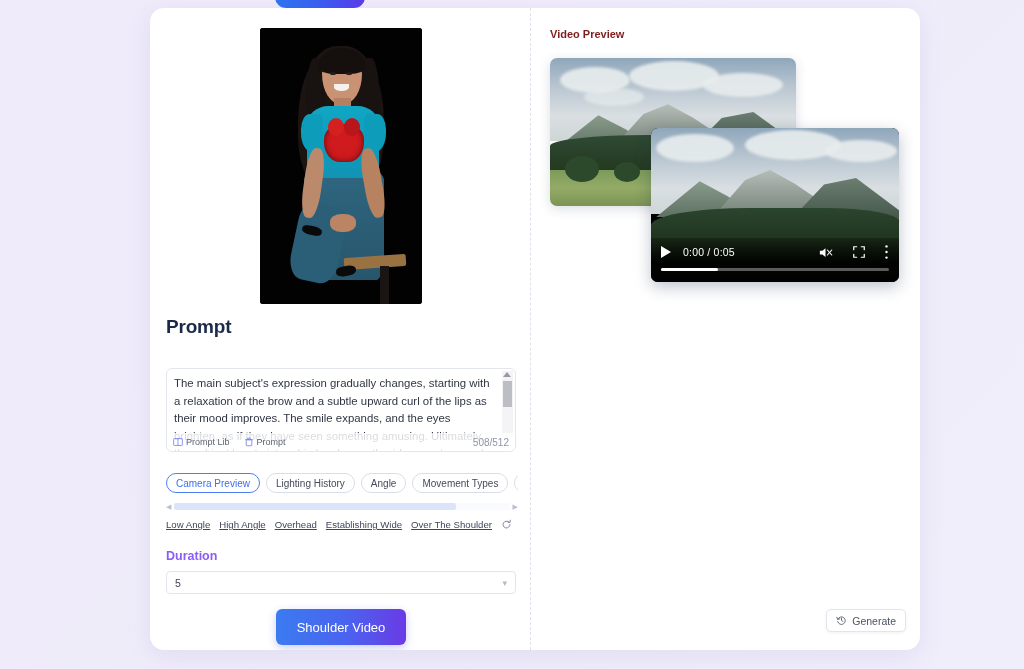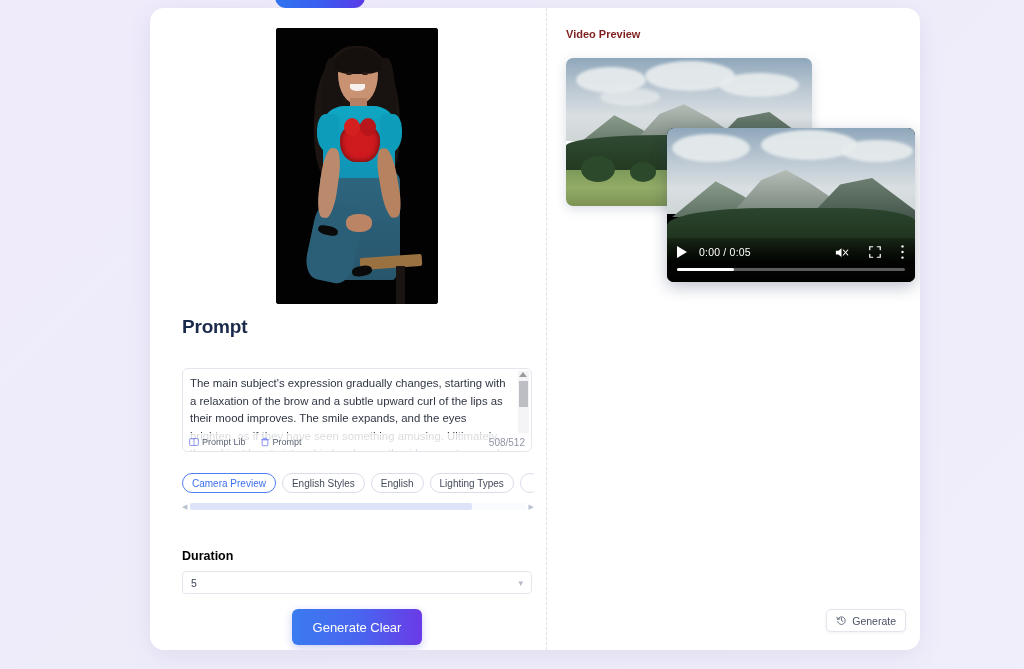--- a/index.html
+++ b/index.html
@@ -34,21 +34,20 @@
     box-shadow: 0 6px 26px rgba(90, 80, 160, 0.10);
     display: flex;
     overflow: hidden;
   }
   .left-pane {
     width: 381px;
     height: 100%;
     padding: 0;
     position: relative;
     border-right: 1px dashed #dfe1ea;
-    margin-left: 16px;
   }
   .right-pane {
     flex: 1;
     position: relative;
   }
 
   
   .src-image-wrap {
     position: absolute;
     left: 110px; top: 20px;
@@ -299,21 +298,21 @@
     width: 352px;
     display: flex; align-items: center; gap: 9px;
     font-size: 9.6px; color: #3e4659;
   }
   .style-links span { text-decoration: underline; white-space: nowrap; }
   .refresh-icon { color: #7d849a; }
 
   
   .duration-label {
     position: absolute; left: 16px; top: 541px;
-    font-size: 12.5px; font-weight: bold; color: #000000;
+    font-size: 12.5px; font-weight: bold; color: #8b5cf6;
   }
   .duration-select {
     position: absolute; left: 16px; top: 563px;
     width: 350px; height: 23px;
     border: 1px solid #e4e6ee; border-radius: 4px;
     background: #fff;
     display: flex; align-items: center;
     padding: 0 8px;
     font-size: 10.5px; color: #3b4252;
   }
@@ -513,48 +512,59 @@
         </div>
         <div class="ta-count">508/512</div>
       </div>
     </div>
 
     <div class="chips-row">
       <div class="chip active">
           <span>Camera Preview</span>
         </div>
       <div class="chip">
-          <span>English Styles</span>
+          <span>Lighting History</span>
         </div>
       <div class="chip">
-          <span>English</span>
+          <span>Angle</span>
         </div>
       <div class="chip">
-          <span>Lighting Types</span>
+          <span>Movement Types</span>
         </div>
       <div class="chip"></div>
 
     </div>
 
     <div class="hscroll">
       <div class="arr">◀</div>
       <div class="track">
         <div class="thumb"></div>
       </div>
       <div class="arr">▶</div>
     </div>
 
+    <div class="style-links">
+      <span>Low Angle</span>
+      <span>High Angle</span>
+      <span>Overhead</span>
+      <span>Establishing Wide</span>
+      <span>Over The Shoulder</span>
+      <svg class="refresh-icon" width="11" height="11" viewBox="0 0 16 16">
+        <path d="M13 8a5 5 0 1 1-1.6-3.6" fill="none" stroke="#7d849a" stroke-width="1.4" stroke-linecap="round"></path>
+        <path d="M13.4 1.8 L13.2 5 L10 4.7" fill="none" stroke="#7d849a" stroke-width="1.4" stroke-linecap="round" stroke-linejoin="round"></path>
+      </svg>
+    </div>
 
     <div class="duration-label">Duration</div>
     <div class="duration-select">
       <span>5</span>
       <span class="chev">▾</span>
     </div>
 
-    <div class="gen-btn">Generate Clear</div>
+    <div class="gen-btn">Shoulder Video</div>
   </div>
 
   <div class="right-pane">
     <div class="preview-title">Video Preview</div>
 
     <div class="thumb-card">
       <div class="scene">
         <div class="sky"></div>
         <div class="cloud" style="left:4%;top:6%;width:70px;height:26px;"></div>
         <div class="cloud" style="left:32%;top:2%;width:90px;height:30px;"></div>

